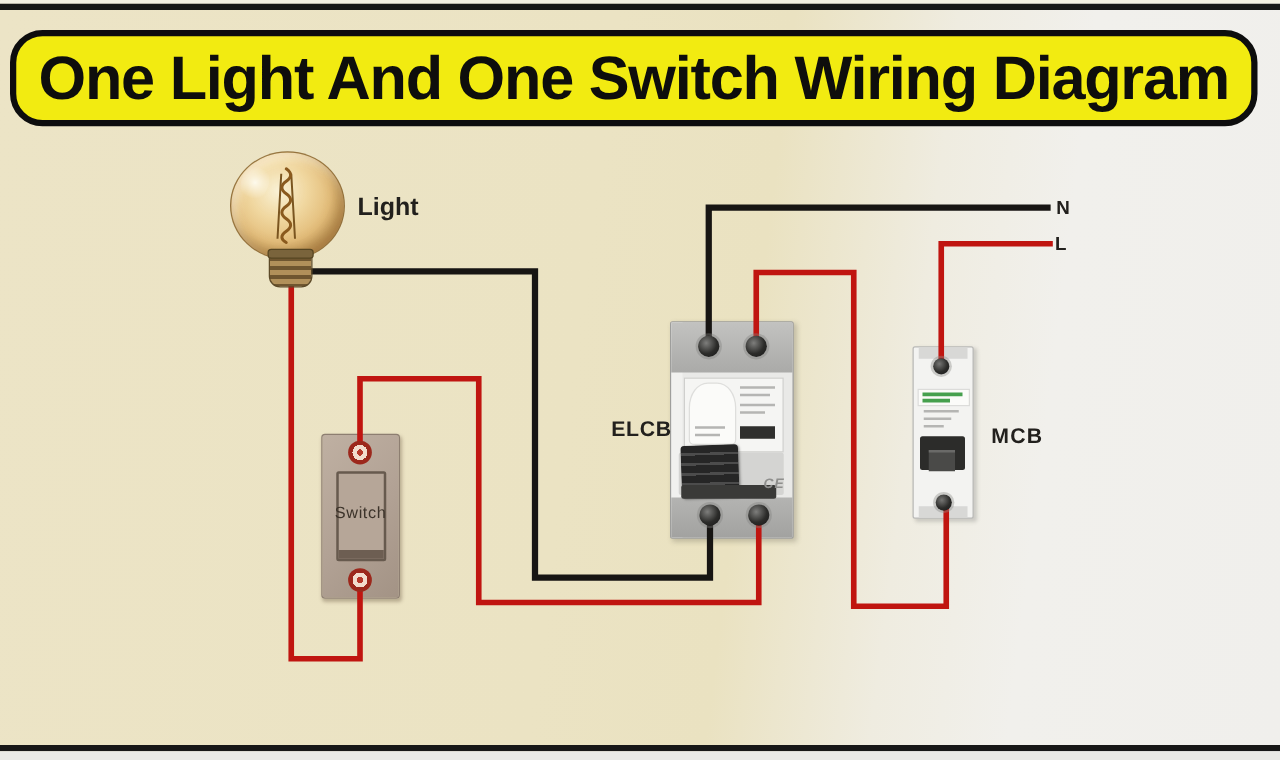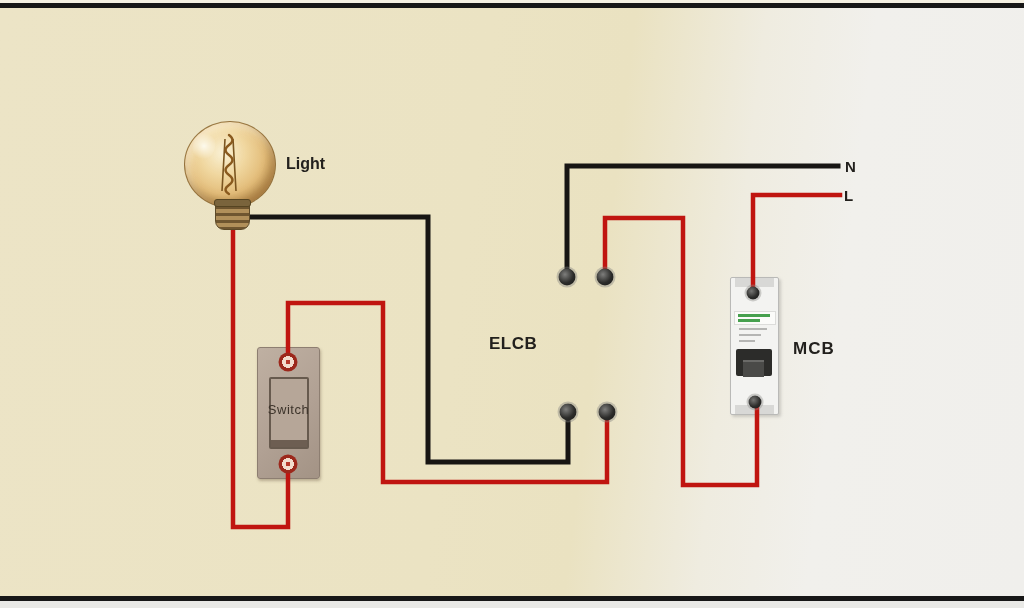--- a/index.html
+++ b/index.html
@@ -124,37 +124,59 @@
     box-shadow:0 0 0 2px rgba(130,130,128,.4);
   }
   .terminal.breaker-small{
     width:13px;height:13px;
     background:radial-gradient(circle at 38% 35%,#767674,#2c2c2a 55%,#161616 100%);
     box-shadow:0 0 0 2px rgba(140,140,138,.4);
   }
 
   
   .lbl{position:absolute;z-index:5;font-weight:bold;color:#22201d;}
-  .lbl-light{left:286px;top:155px;font-size:16px;}
+  .lbl-light{left:286px;top:155px;font-size:20px;}
   .lbl-elcb{left:489px;top:334px;font-size:17px;letter-spacing:.5px;}
   .lbl-mcb{left:793px;top:339px;font-size:17px;letter-spacing:1px;}
   .lbl-n{left:845px;top:158px;font-size:15px;}
   .lbl-l{left:844px;top:187px;font-size:15px;}
 </style>
 </head>
 <body>
 
 <div class="canvas">
 
   <div class="top-strip"></div>
   <div class="rule top"></div>
   <div class="rule bottom"></div>
   <div class="bottom-strip"></div>
 
-
+  <div class="banner">
+    <span>One Light And One Switch Wiring Diagram</span>
+  </div>
+
+  <div class="elcb">
+    <div class="side-strip"></div>
+    <div class="band-top"></div>
+    <div class="band-bottom"></div>
+    <div class="label-panel">
+      <div class="sticker"></div>
+      <div class="fline" style="left:44px;top:6px;width:28px;"></div>
+      <div class="fline" style="left:44px;top:12px;width:24px;"></div>
+      <div class="fline" style="left:44px;top:20px;width:28px;"></div>
+      <div class="fline" style="left:44px;top:26px;width:20px;"></div>
+      <div class="fline" style="left:8px;top:38px;width:24px;"></div>
+      <div class="fline" style="left:8px;top:44px;width:20px;"></div>
+      <div class="dark-chip"></div>
+    </div>
+    <div class="toggle-zone"></div>
+    <div class="toggle"></div>
+    <div class="toggle-base"></div>
+    <div class="ce">CE</div>
+  </div>
 
   <div class="mcb">
     <div class="cap t"></div>
     <div class="cap b"></div>
     <div class="green-label">
       <div class="gline" style="left:3px;top:2px;width:32px;"></div>
       <div class="gline" style="left:3px;top:7px;width:22px;"></div>
     </div>
     <div class="fline" style="left:8px;top:50px;width:28px;"></div>
     <div class="fline" style="left:8px;top:56px;width:22px;"></div>

